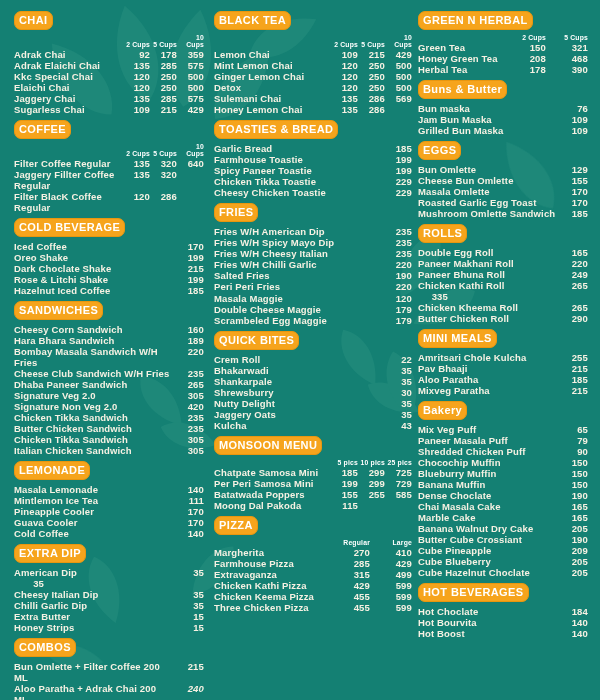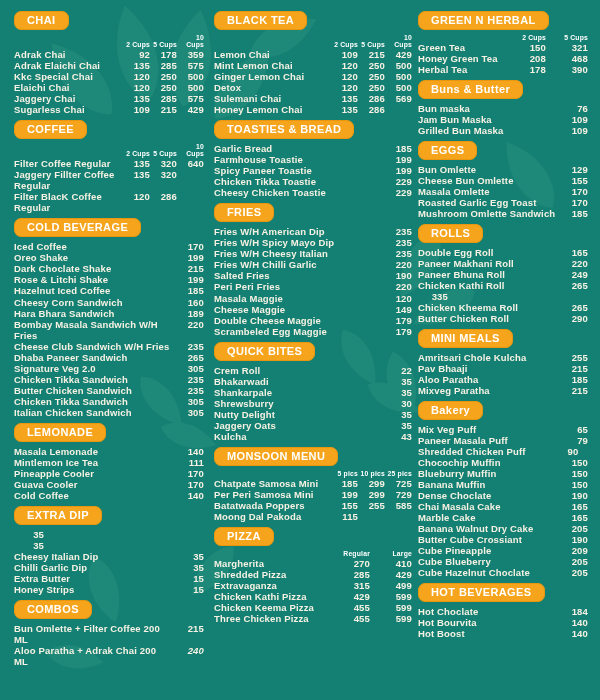--- a/index.html
+++ b/index.html
@@ -26,21 +26,21 @@
   .col-1{left:14px;width:190px;}
   .col-2{left:214px;width:198px;}
   .col-3{left:418px;width:170px;}
   .menu-section{margin-bottom:1px;}
   .section-badge{
     display:inline-block;
     background:var(--badge);
     color:var(--badge-text);
     border:1px solid var(--badge-border);
     border-radius:7px;
-    padding:2px 12px 3px;
+    padding:2px 4px 3px;
     font-size:11px;
     letter-spacing:.4px;
     margin:4px 0 4px;
   }
   .price-header-row{
     display:flex;
     align-items:flex-end;
   }
   .price-header-spacer{flex:1;}
   .price-column-header{
@@ -207,20 +207,21 @@
       <div class="menu-item-row">
         <span class="menu-item-name">Rose &amp; Litchi Shake</span>
         <span class="menu-item-price" style="width: 30px;">199</span>
       </div>
       <div class="menu-item-row">
         <span class="menu-item-name">Hazelnut Iced Coffee</span>
         <span class="menu-item-price" style="width: 30px;">185</span>
       </div>
     </div>
     <div class="menu-section">
+      <div><span class="section-badge">SANDWICHES</span></div>
       <div class="menu-item-row">
         <span class="menu-item-name">Cheesy Corn Sandwich</span>
         <span class="menu-item-price" style="width: 30px;">160</span>
       </div>
       <div class="menu-item-row">
         <span class="menu-item-name">Hara Bhara Sandwich</span>
         <span class="menu-item-price" style="width: 30px;">189</span>
       </div>
       <div class="menu-item-row">
         <span class="menu-item-name">Bombay Masala Sandwich W/H Fries</span>
@@ -232,20 +233,24 @@
       </div>
       <div class="menu-item-row">
         <span class="menu-item-name">Dhaba Paneer Sandwich</span>
         <span class="menu-item-price" style="width: 30px;">265</span>
       </div>
       <div class="menu-item-row">
         <span class="menu-item-name">Signature Veg 2.0</span>
         <span class="menu-item-price" style="width: 30px;">305</span>
       </div>
       <div class="menu-item-row">
+        <span class="menu-item-name">Signature Non Veg 2.0</span>
+        <span class="menu-item-price" style="width: 30px;">420</span>
+      </div>
+      <div class="menu-item-row">
         <span class="menu-item-name">Chicken Tikka Sandwich</span>
         <span class="menu-item-price" style="width: 30px;">235</span>
       </div>
       <div class="menu-item-row">
         <span class="menu-item-name">Butter Chicken Sandwich</span>
         <span class="menu-item-price" style="width: 30px;">235</span>
       </div>
       <div class="menu-item-row">
         <span class="menu-item-name">Chicken Tikka Sandwich</span>
         <span class="menu-item-price" style="width: 30px;">305</span>
@@ -274,20 +279,21 @@
         <span class="menu-item-price" style="width: 30px;">170</span>
       </div>
       <div class="menu-item-row">
         <span class="menu-item-name">Cold Coffee</span>
         <span class="menu-item-price" style="width: 30px;">140</span>
       </div>
     </div>
     <div class="menu-section">
       <div><span class="section-badge">EXTRA DIP</span></div>
       <div class="menu-item-row">
+        <span class="menu-item-name">American Dip</span>
         <span class="menu-item-price" style="width: 30px;">35</span>
       </div>
       <div class="menu-item-row">
         <span class="menu-item-price" style="width: 30px;">35</span>
       </div>
       <div class="menu-item-row">
         <span class="menu-item-name">Cheesy Italian Dip</span>
         <span class="menu-item-price" style="width: 30px;">35</span>
       </div>
       <div class="menu-item-row">
@@ -410,24 +416,20 @@
         <span class="menu-item-name">Peri Peri Fries</span>
         <span class="menu-item-price" style="width: 30px;">220</span>
       </div>
     </div>
     <div class="menu-section">
       <div class="menu-item-row">
         <span class="menu-item-name">Masala Maggie</span>
         <span class="menu-item-price" style="width: 30px;">120</span>
       </div>
       <div class="menu-item-row">
-        <span class="menu-item-name">Cheese Maggie</span>
-        <span class="menu-item-price" style="width: 30px;">149</span>
-      </div>
-      <div class="menu-item-row">
         <span class="menu-item-name">Double Cheese Maggie</span>
         <span class="menu-item-price" style="width: 30px;">179</span>
       </div>
       <div class="menu-item-row">
         <span class="menu-item-name">Scrambeled Egg Maggie</span>
         <span class="menu-item-price" style="width: 30px;">179</span>
       </div>
     </div>
     <div class="menu-section">
       <div><span class="section-badge">QUICK BITES</span></div>
@@ -499,21 +501,21 @@
         <span class="price-header-spacer"></span>
         <span class="price-column-header" style="width: 42px;">Regular</span>
         <span class="price-column-header" style="width: 42px;">Large</span>
       </div>
       <div class="menu-item-row">
         <span class="menu-item-name">Margherita</span>
         <span class="menu-item-price" style="width: 42px;">270</span>
         <span class="menu-item-price" style="width: 42px;">410</span>
       </div>
       <div class="menu-item-row">
-        <span class="menu-item-name">Shredded Pizza</span>
+        <span class="menu-item-name">Farmhouse Pizza</span>
         <span class="menu-item-price" style="width: 42px;">285</span>
         <span class="menu-item-price" style="width: 42px;">429</span>
       </div>
       <div class="menu-item-row">
         <span class="menu-item-name">Extravaganza</span>
         <span class="menu-item-price" style="width: 42px;">315</span>
         <span class="menu-item-price" style="width: 42px;">499</span>
       </div>
       <div class="menu-item-row">
         <span class="menu-item-name">Chicken Kathi Pizza</span>
@@ -648,21 +650,21 @@
       <div class="menu-item-row">
         <span class="menu-item-name">Mix Veg Puff</span>
         <span class="menu-item-price" style="width: 30px;">65</span>
       </div>
       <div class="menu-item-row">
         <span class="menu-item-name">Paneer Masala Puff</span>
         <span class="menu-item-price" style="width: 30px;">79</span>
       </div>
       <div class="menu-item-row">
         <span class="menu-item-name">Shredded Chicken Puff</span>
-        <span class="menu-item-price" style="width: 30px; text-align: center;">90</span>
+        <span class="menu-item-price" style="width: 30px;">90</span>
       </div>
       <div class="menu-item-row">
         <span class="menu-item-name">Chocochip Muffin</span>
         <span class="menu-item-price" style="width: 30px;">150</span>
       </div>
       <div class="menu-item-row">
         <span class="menu-item-name">Blueburry Muffin</span>
         <span class="menu-item-price" style="width: 30px;">150</span>
       </div>
       <div class="menu-item-row">

